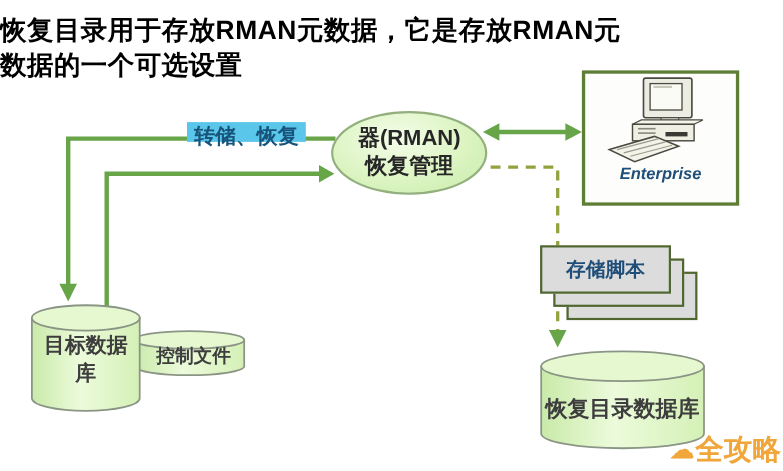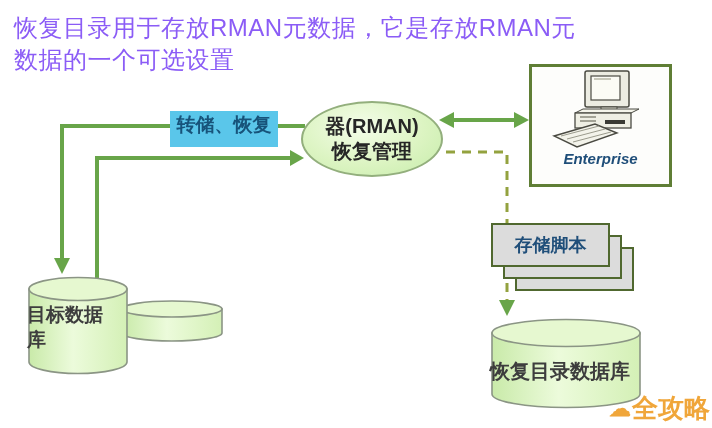--- a/index.html
+++ b/index.html
@@ -2,29 +2,29 @@
 <html><head>
 <meta charset="utf-8">
 <style>
   html,body{margin:0;padding:0;background:#ffffff;}
   #stage{
     position:relative;width:712px;height:428px;background:#ffffff;overflow:hidden;
     font-family:"Liberation Sans",sans-serif;
   }
   
   .title{
-    position:absolute;left:14px;top:12px;width:690px;
-    font-size:24px;font-weight:normal;color:#8b5cf6;line-height:32px;letter-spacing:.5px;
+    position:absolute;left:0;top:12px;width:690px;
+    font-size:24px;font-weight:bold;color:#000000;line-height:32px;letter-spacing:.5px;
   }
   
   #connectors{position:absolute;left:0;top:0;width:712px;height:428px;z-index:1;}
   
   .edge-label{
     position:absolute;z-index:4;background:#5ac6ea;color:#17537a;
-    font-weight:bold;font-size:19px;text-align:center;line-height:28px;height:36px;
+    font-weight:bold;font-size:19px;text-align:center;line-height:28px;height:18px;
   }
   .edge-label.tr{left:170px;top:111px;width:108px;}
   .edge-label.bk{left:170px;top:145px;width:54px;}
   
   .rman{
     position:absolute;z-index:2;left:301px;top:101px;width:138px;height:72px;
     border:2px solid #93af7d;border-radius:50%;
     background:radial-gradient(ellipse at 42% 32%, #f4fde9 0%, #dcf4c2 55%, #c6ecaa 100%);
     display:flex;flex-direction:column;align-items:center;justify-content:center;
     font-size:20px;font-weight:bold;color:#262626;line-height:25px;text-align:center;
@@ -44,21 +44,21 @@
     position:absolute;z-index:3;width:119px;height:44px;box-sizing:border-box;
     background:#dcdcdc;border:2px solid #50682f;
   }
   .script-card.c3{left:515px;top:247px;}
   .script-card.c2{left:503px;top:235px;}
   .script-card.c1{left:491px;top:223px;display:flex;align-items:center;justify-content:center;
     font-size:18px;font-weight:bold;color:#1f4e79;}
   
   .cyl{position:absolute;}
   .cyl-label{
-    position:absolute;z-index:3;font-weight:bold;color:#3d3d3d;text-align:left;
+    position:absolute;z-index:3;font-weight:bold;color:#3d3d3d;text-align:center;
   }
   .lbl-target{left:27px;top:302px;width:102px;font-size:19px;line-height:25px;z-index:4;}
   .lbl-control{left:128px;top:312px;width:96px;font-size:17px;z-index:4;}
   .lbl-catalog{left:490px;top:358px;width:152px;font-size:20px;z-index:4;}
   
   .watermark{
     position:absolute;right:2px;bottom:2px;z-index:5;display:flex;align-items:center;gap:1px;
     color:#f0a63a;font-weight:bold;font-size:26px;
     text-shadow:-1px -1px 0 #fff,1px -1px 0 #fff,-1px 1px 0 #fff,1px 1px 0 #fff;
   }
@@ -134,20 +134,21 @@
     <defs>
       <linearGradient id="gc" x1="0" y1="0" x2="1" y2="0">
         <stop offset="0" stop-color="#c9eaa9"></stop>
           <stop offset=".45" stop-color="#ecfbdb"></stop>
         <stop offset="1" stop-color="#d4f0b6"></stop>
       </linearGradient>
     </defs>
     <path d="M2 9 L2 33 A50 8 0 0 0 102 33 L102 9 Z" fill="url(#gc)" stroke="#8b9585" stroke-width="1.6"></path>
     <ellipse cx="52" cy="9" rx="50" ry="8" fill="#e6f8d0" stroke="#8b9585" stroke-width="1.6"></ellipse>
   </svg>
+  <div class="cyl-label lbl-control">控制文件</div>
 
   <svg class="cyl" style="left:27px;top:276px;z-index:3;" width="102" height="100" viewBox="0 0 102 100">
     <defs>
       <linearGradient id="gt" x1="0" y1="0" x2="1" y2="0">
         <stop offset="0" stop-color="#c9eaa9"></stop>
           <stop offset=".45" stop-color="#ecfbdb"></stop>
         <stop offset="1" stop-color="#d4f0b6"></stop>
       </linearGradient>
     </defs>
     <path d="M2 13 L2 86 A49 11.5 0 0 0 100 86 L100 13 Z" fill="url(#gt)" stroke="#8b9585" stroke-width="1.6"></path>

